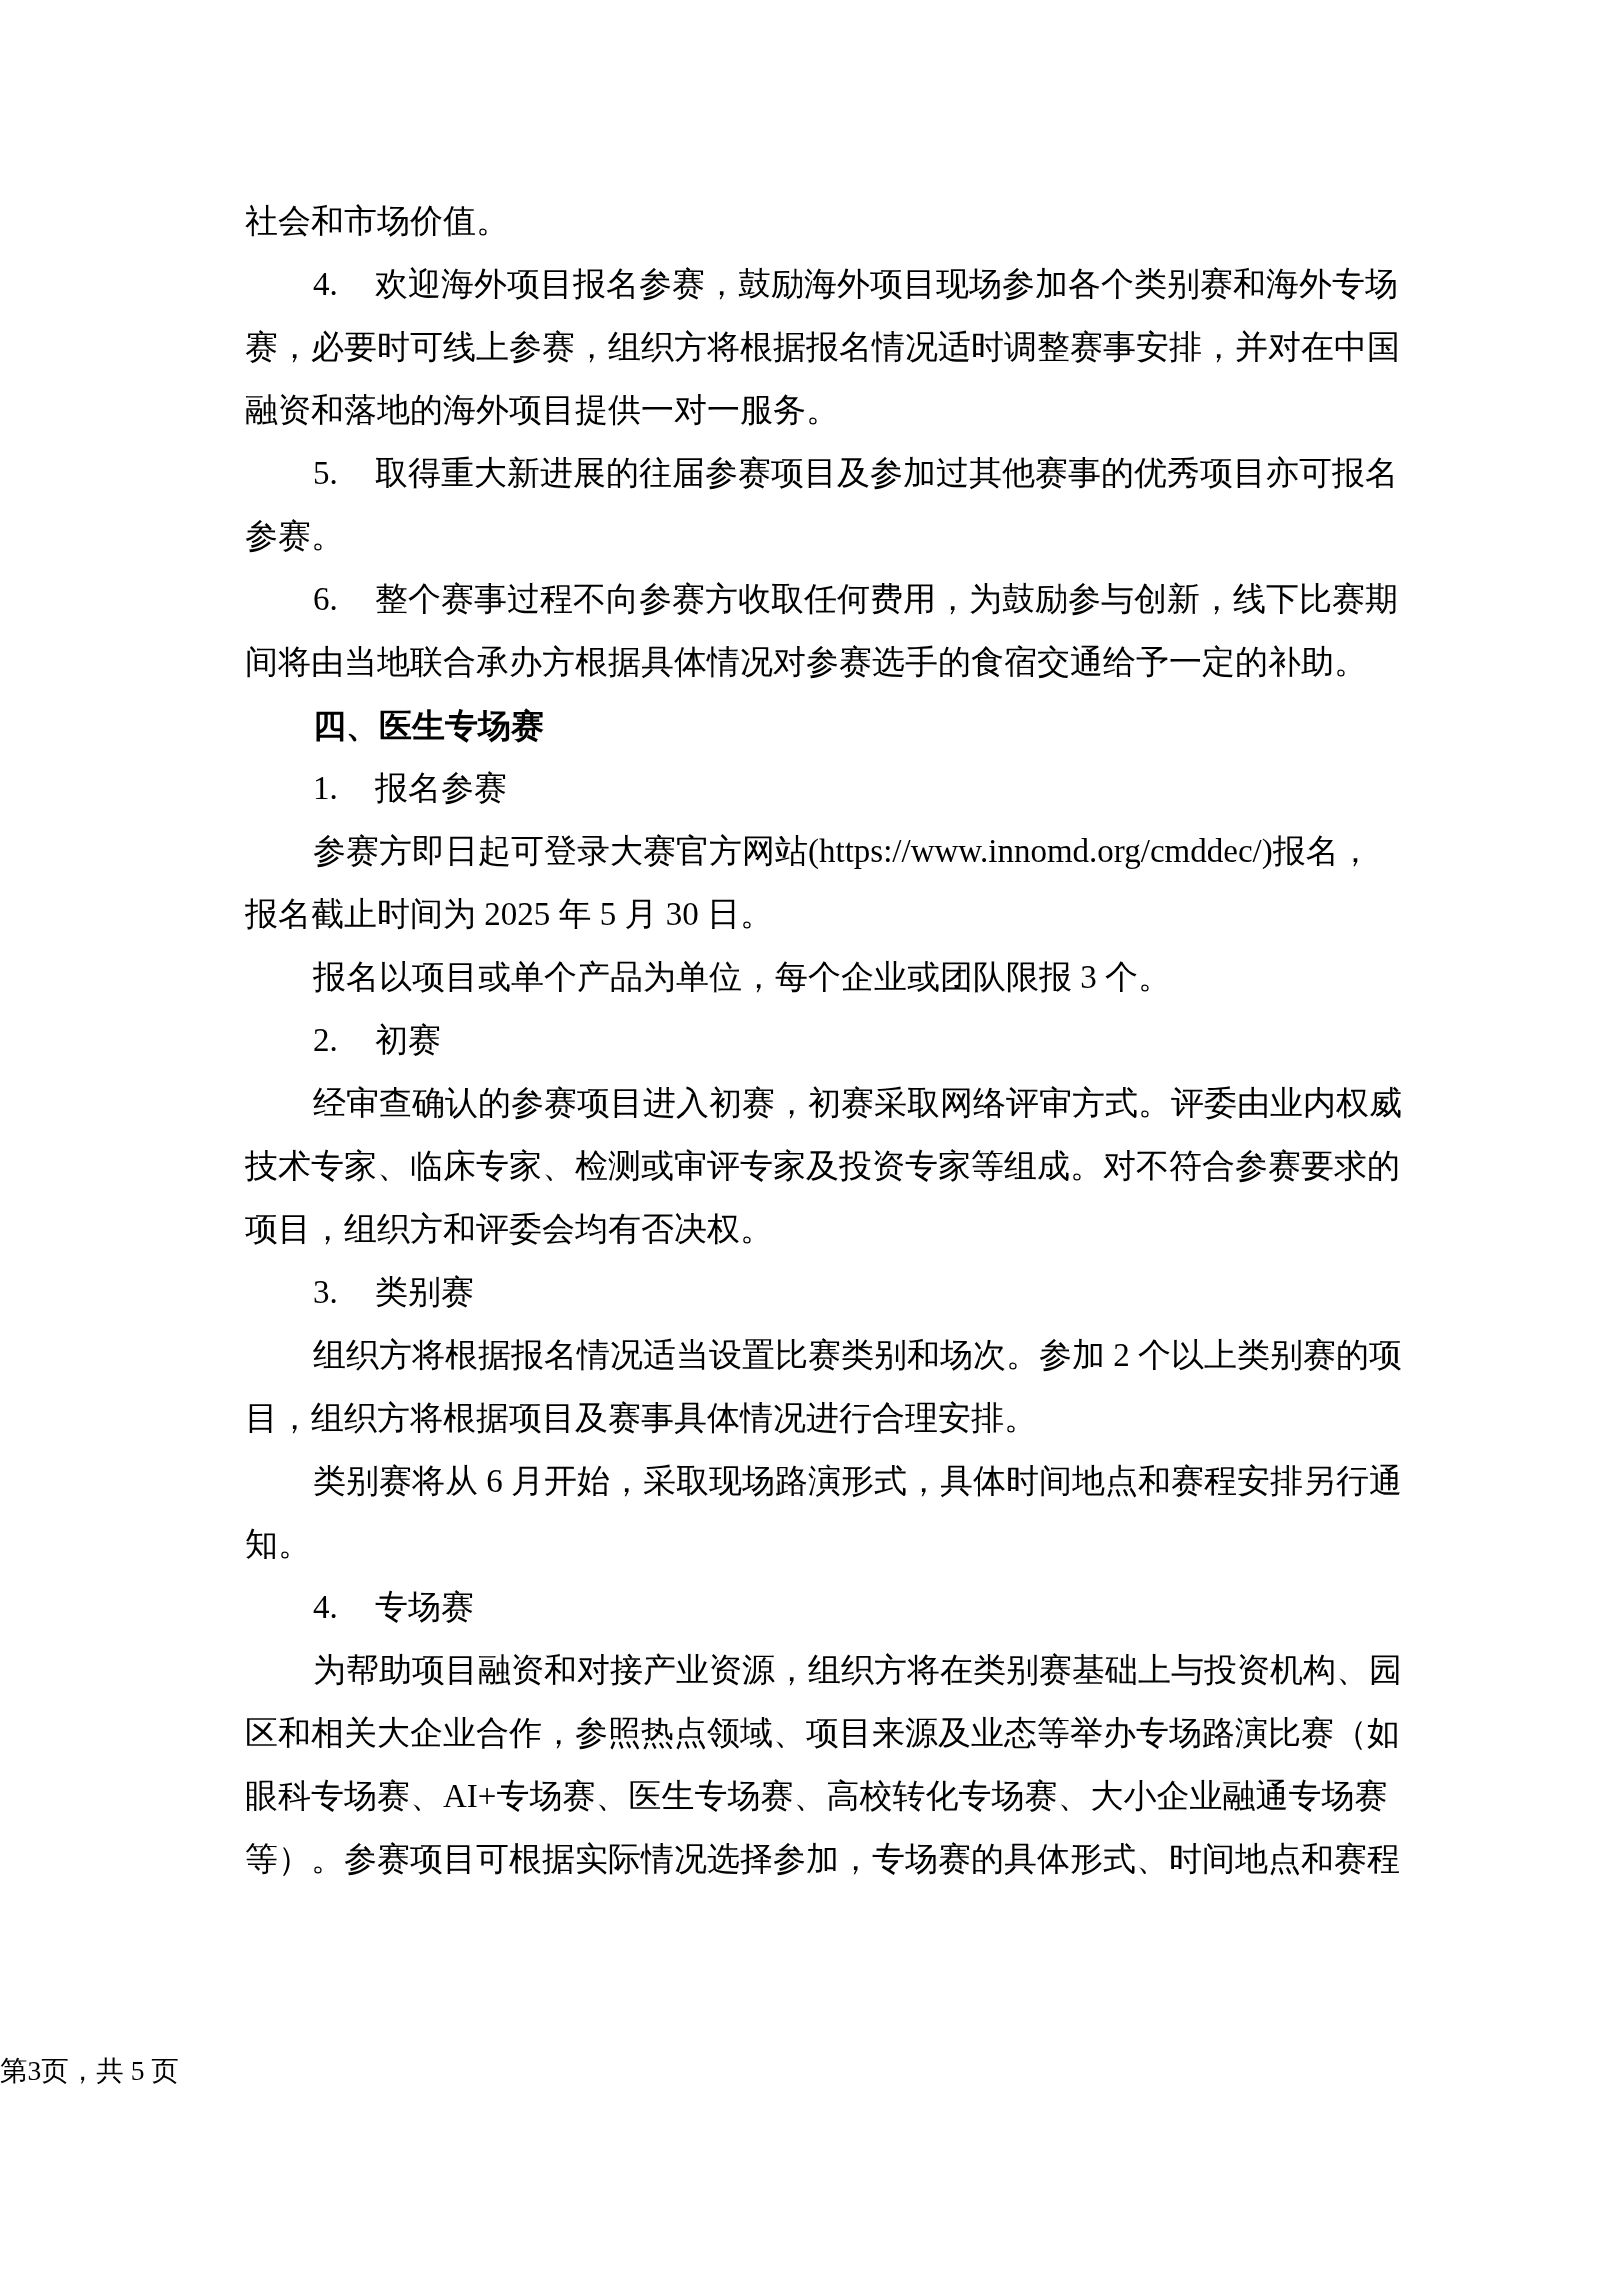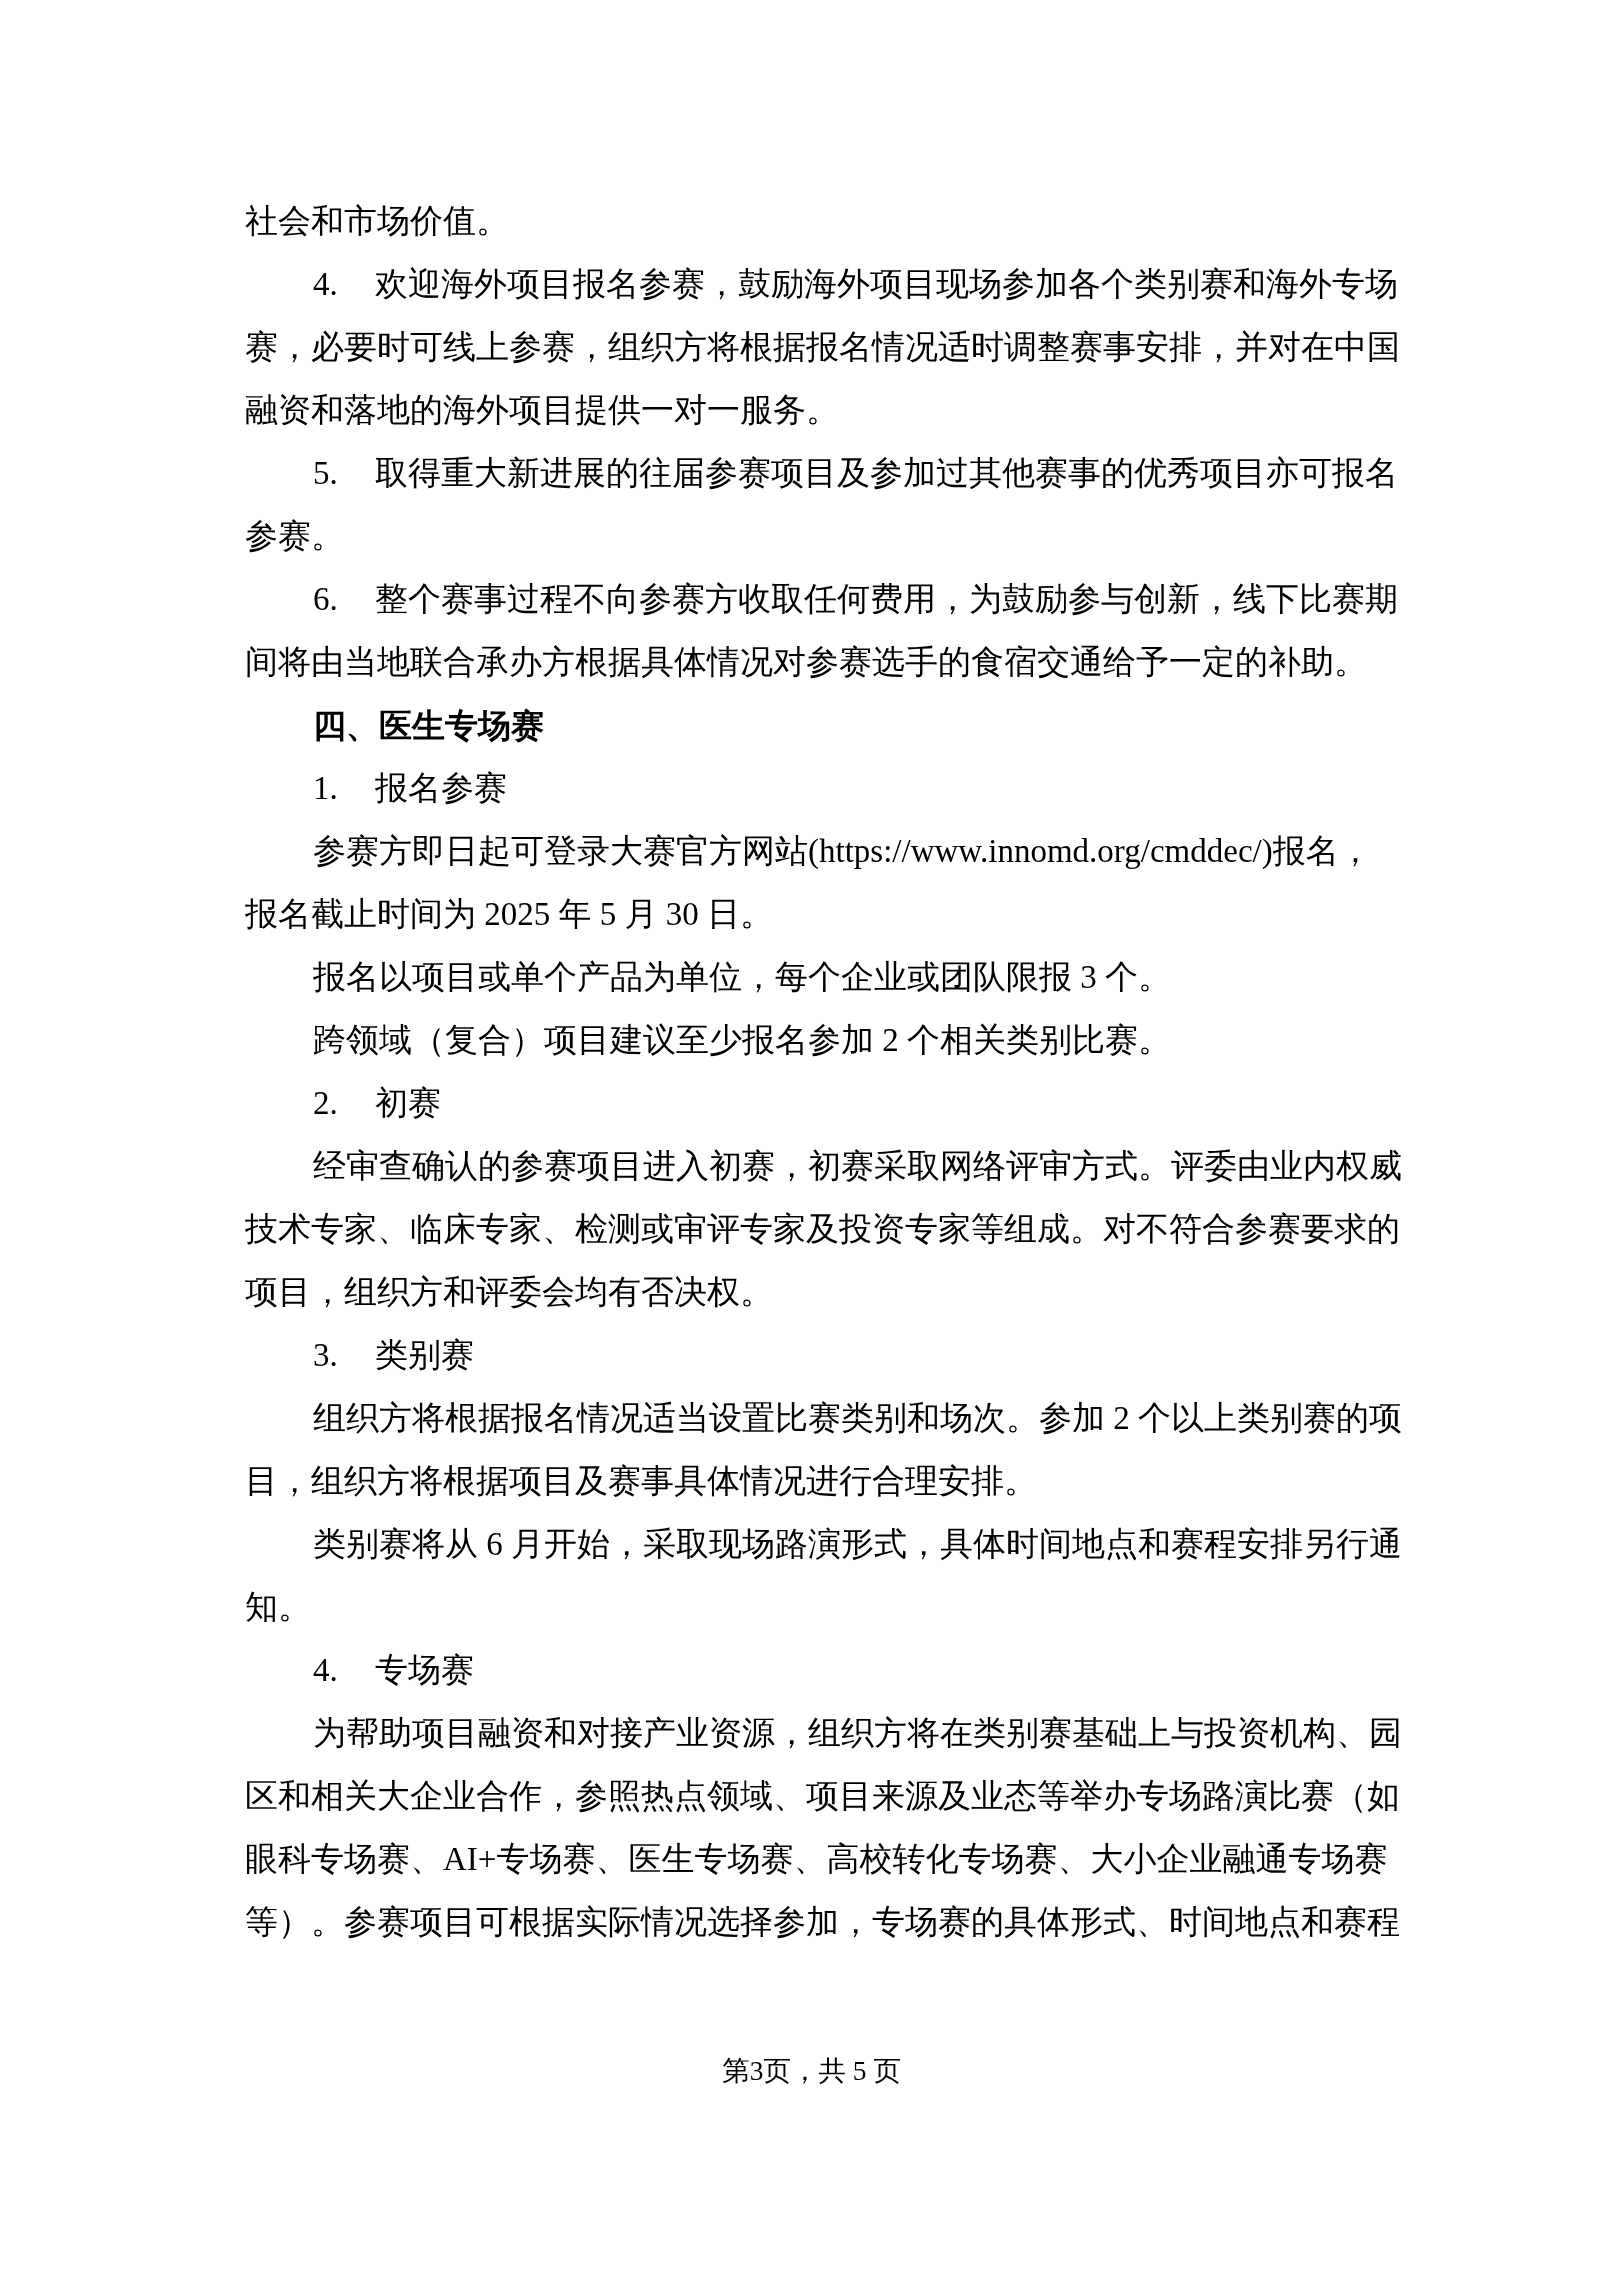--- a/index.html
+++ b/index.html
@@ -46,21 +46,20 @@
   .num {
     display: inline-block;
     width: 62px;
   }
   .b { font-weight: normal; }
   .footer {
     position: absolute;
     left: 0;
     top: 2050px;
     width: 1623px;
-    text-align: center;
     font-size: 27.5px;
     line-height: 42px;
     color: #000000;
   }
 </style>
 </head>
 <body>
 
 <div class="page">
   <div class="content" id="doc-lines">
@@ -70,21 +69,20 @@
       <div class="line flush"><span>融资和落地的海外项目提供一对一服务。</span></div>
       <div class="line item"><span class="num">5.</span><span>取得重大新进展的往届参赛项目及参加过其他赛事的优秀项目亦可报名</span></div>
       <div class="line flush"><span>参赛。</span></div>
       <div class="line item"><span class="num">6.</span><span>整个赛事过程不向参赛方收取任何费用，为鼓励参与创新，线下比赛期</span></div>
       <div class="line flush"><span>间将由当地联合承办方根据具体情况对参赛选手的食宿交通给予一定的补助。</span></div>
       <div class="line heading"><span>四、医生专场赛</span></div>
       <div class="line item"><span class="num">1.</span><span>报名参赛</span></div>
       <div class="line indent"><span>参赛方即日起可登录大赛官方网站(</span><span>https://www.innomd.org/cmddec/</span><span>)报名，</span></div>
       <div class="line flush"><span>报名截止时间为 </span><span class="b">2025 年 5 月 30 日</span><span>。</span></div>
       <div class="line indent"><span>报名以项目或单个产品为单位，每个企业或团队限报 3 个。</span></div>
-      <div class="line indent"><span>跨领域（复合）项目建议至少报名参加 2 个相关类别比赛。</span></div>
       <div class="line item"><span class="num">2.</span><span>初赛</span></div>
       <div class="line indent"><span>经审查确认的参赛项目进入初赛，初赛采取网络评审方式。评委由业内权威</span></div>
       <div class="line flush"><span>技术专家、临床专家、检测或审评专家及投资专家等组成。对不符合参赛要求的</span></div>
       <div class="line flush"><span>项目，组织方和评委会均有否决权。</span></div>
       <div class="line item"><span class="num">3.</span><span>类别赛</span></div>
       <div class="line indent"><span>组织方将根据报名情况适当设置比赛类别和场次。参加 2 个以上类别赛的项</span></div>
       <div class="line flush"><span>目，组织方将根据项目及赛事具体情况进行合理安排。</span></div>
       <div class="line indent"><span>类别赛将从 6 月开始，采取现场路演形式，具体时间地点和赛程安排另行通</span></div>
       <div class="line flush"><span>知。</span></div>
       <div class="line item"><span class="num">4.</span><span>专场赛</span></div>

